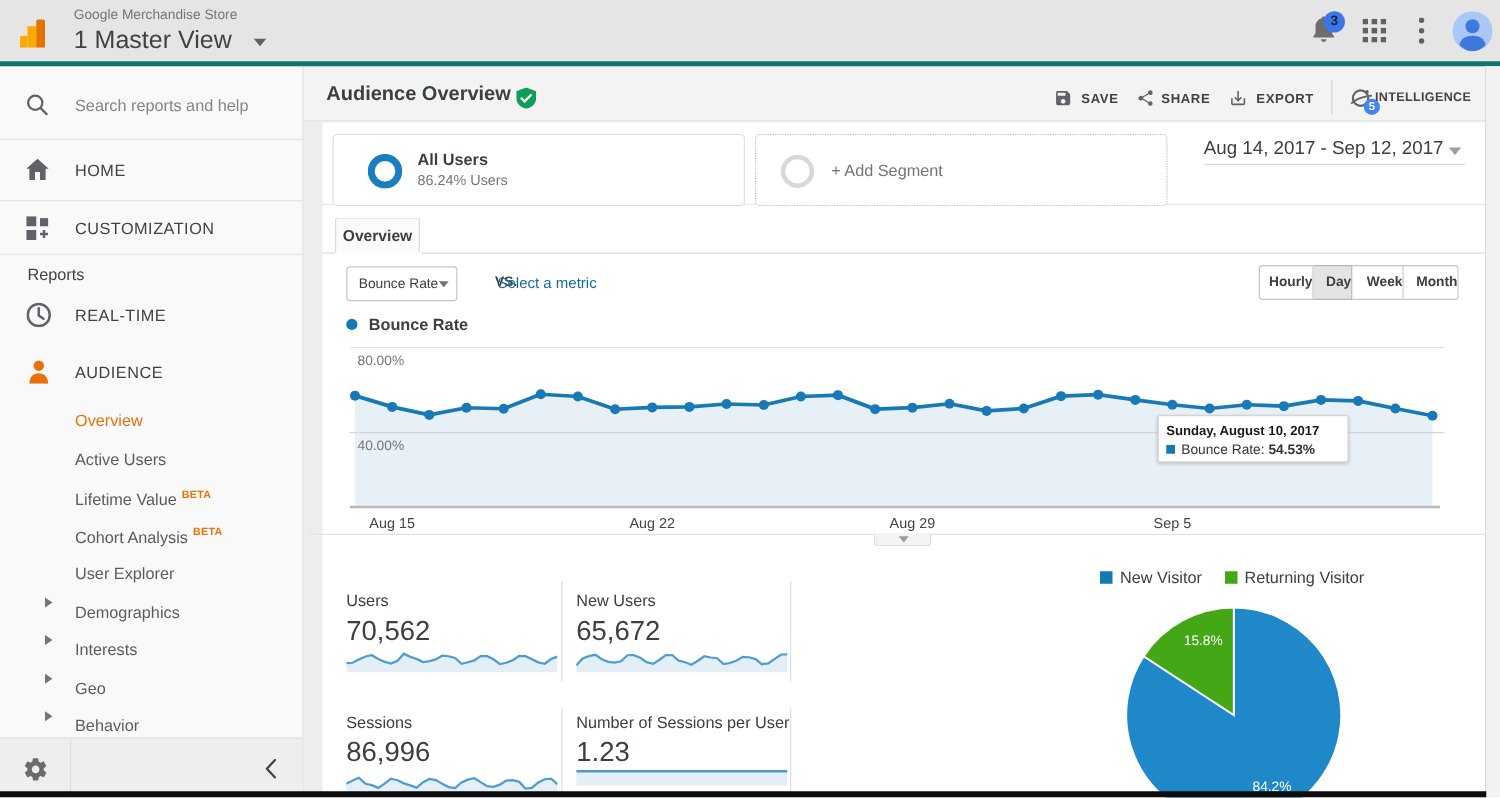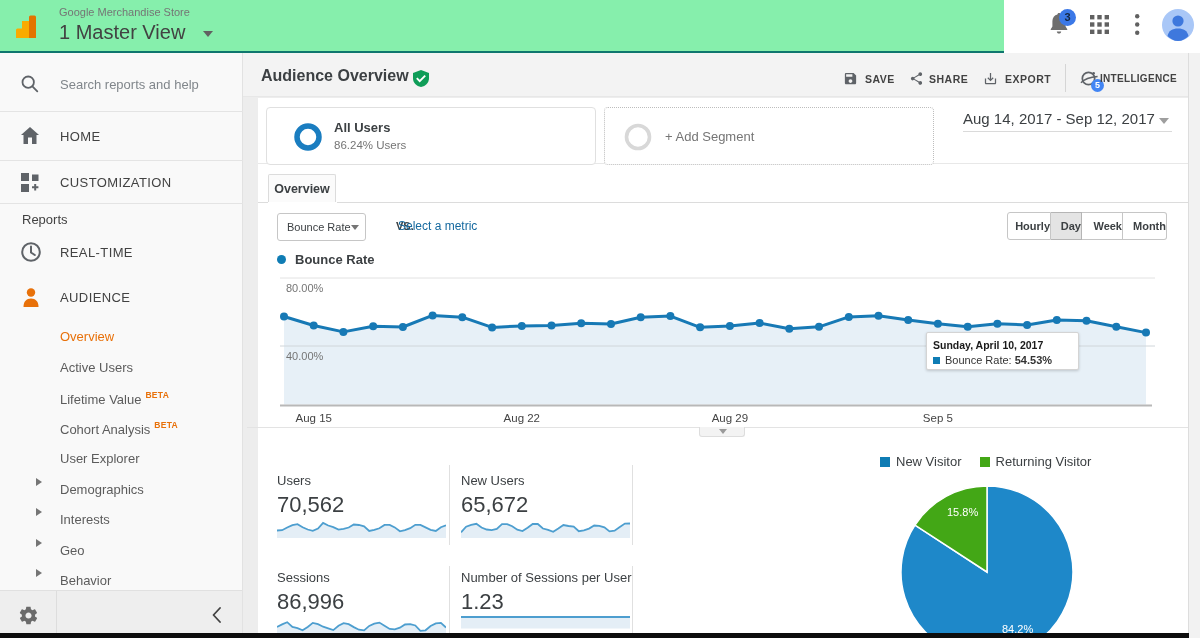--- a/index.html
+++ b/index.html
@@ -1,21 +1,21 @@
 <!DOCTYPE html>
 <html><head>
 <meta charset="utf-8">
 <style>
   * { margin:0; padding:0; box-sizing:border-box; }
   html,body { width:1200px; height:638px; overflow:hidden; }
   body { font-family:"Liberation Sans", sans-serif; background:#fff; position:relative; }
   .abs { position:absolute; }
 
   
-  #header { position:absolute; left:0; top:0; width:1004px; height:53px; background:#86efac; border-bottom:2px solid #0f766e; z-index:20; }
+  #header { position:absolute; left:0; top:0; width:1200px; height:53px; background:#e5e5e5; border-bottom:4px solid #0f766e; z-index:20; }
   #acct { position:absolute; left:59px; top:6px; font-size:11px; color:#757575; }
   #view { position:absolute; left:59px; top:21px; font-size:20px; color:#424242; }
   #viewcaret { position:absolute; left:203px; top:31px; width:0; height:0; border-left:5px solid transparent; border-right:5px solid transparent; border-top:6px solid #616161; }
 
   
   #sidebar { position:absolute; left:0; top:53px; width:243px; height:585px; background:#f9f9f9; border-right:1px solid #e2e2e2; z-index:5; }
   .sdiv { position:absolute; left:0; width:243px; border-top:1px solid #e4e4e4; }
   .navtxt { font-size:13px; color:#424242; letter-spacing:.4px; position:absolute; left:60px; }
   .subtxt { font-size:13px; color:#5c5c5c; position:absolute; left:60px; }
   .beta { font-size:8.5px; color:#e8710a; font-weight:bold; letter-spacing:.3px; vertical-align:6px; margin-left:4px; }
@@ -285,21 +285,21 @@
       <line x1="33" y1="133.5" x2="905" y2="133.5" stroke="#b8b8b8" stroke-width="2"></line>
       <g font-size="11.5" fill="#444" text-anchor="middle">
         <text x="66.7" y="150">Aug 15</text>
         <text x="274.8" y="150">Aug 22</text>
         <text x="482.9" y="150">Aug 29</text>
         <text x="690.9" y="150">Sep 5</text>
       </g>
     </svg>
 
     <div id="tooltip">
-      <div class="l1">Sunday, April 10, 2017</div>
+      <div class="l1">Sunday, August 10, 2017</div>
       <div class="l2"><span class="sq"></span>Bounce Rate: <b>54.53%</b></div>
     </div>
 
     <div id="paneldiv"></div>
     <div id="ctab"></div>
 
     <div id="pieleg">
       <span class="lsq" style="background:#0f7cb4"></span>New Visitor&nbsp;&nbsp;&nbsp;&nbsp;
       <span class="lsq" style="background:#43a716"></span>Returning Visitor
     </div>

